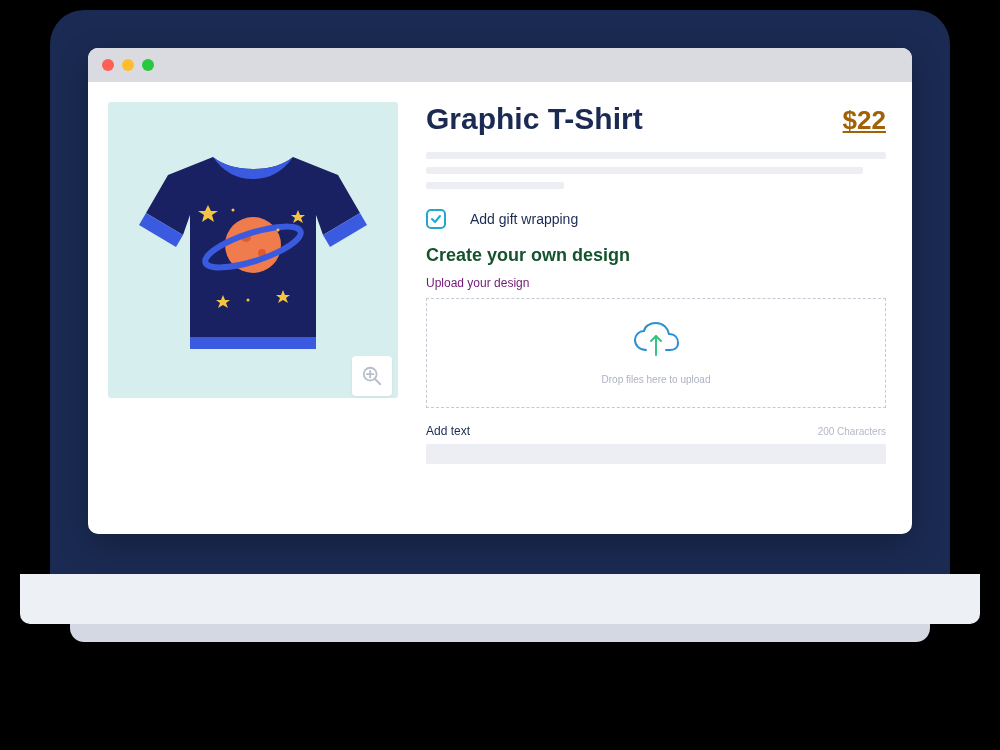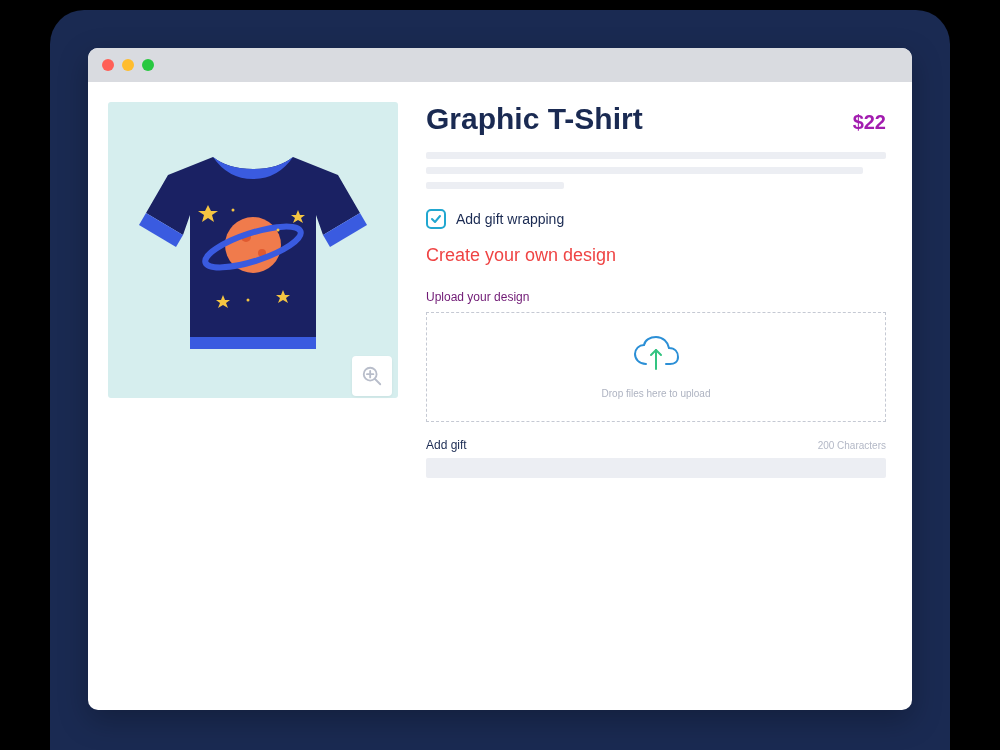--- a/index.html
+++ b/index.html
@@ -15,21 +15,21 @@
     position: absolute;
     left: 50%;
     top: 10px;
     transform: translateX(-50%);
     width: 900px;
   }
   .screen-bezel {
     background: #1a2a52;
     border-radius: 34px 34px 0 0;
     padding: 38px 38px 40px 38px;
-    height: 740px;
+    height: 564px;
   }
   .browser-window {
     background: #fff;
     border-radius: 10px;
     box-shadow: 0 10px 30px rgba(0,0,0,0.25);
     overflow: hidden;
     height: 100%;
     display: flex;
     flex-direction: column;
   }
@@ -92,39 +92,40 @@
     justify-content: space-between;
     align-items: baseline;
     margin-bottom: 16px;
   }
   .prod-title {
     font-size: 30px;
     font-weight: 700;
     color: #1a2a52;
   }
   .prod-price {
-    font-size: 20px;
+    font-size: 26px;
     font-weight: 700;
-    color: #a21caf;
+    color: #a16207;
+    text-decoration: underline;
   }
   .desc-lines { display:flex; flex-direction:column; gap:8px; margin-bottom:20px; }
   .desc-line { height: 7px; background:#eceef3; border-radius:2px; }
   .desc-line.w1 { width: 100%; }
   .desc-line.w2 { width: 95%; }
   .desc-line.w3 { width: 30%; }
   .gift-row {
-    display:flex; align-items:center; gap:10px; margin-bottom:16px;
+    display:flex; align-items:center; gap:24px; margin-bottom:16px;
     font-size:14px; color:#1a2a52;
   }
   .checkbox {
     width:20px; height:20px; border:2px solid #21a7d0; border-radius:5px;
     display:flex; align-items:center; justify-content:center;
   }
   .section-title {
-    font-size:18px; font-weight:400; color:#ef4444; margin-bottom:24px;
+    font-size:18px; font-weight:700; color:#14532d; margin-bottom:10px;
   }
   .field-label {
     font-size:12px; color:#701a75; margin-bottom:8px;
   }
   .dropzone {
     border:1.5px dashed #c5c9d3;
     height:110px;
     display:flex; flex-direction:column; align-items:center; justify-content:center;
     gap:16px;
     margin-bottom:16px;
@@ -234,21 +235,21 @@
           <div class="dropzone">
             <svg width="48" height="36" viewBox="0 0 48 36">
               <path d="M14 28 C7 28 3 23 3 18 C3 13 7 9 12 9 C13 4 18 1 24 1 C31 1 36 6 37 12 C43 12 46 16 46 21 C46 26 42 28 38 28 L34 28" fill="none" stroke="#2b8fd6" stroke-width="2" stroke-linecap="round"></path>
               <line x1="24" y1="33" x2="24" y2="14" stroke="#33c481" stroke-width="2" stroke-linecap="round"></line>
               <path d="M19 19 L24 14 L29 19" fill="none" stroke="#33c481" stroke-width="2" stroke-linecap="round" stroke-linejoin="round"></path>
             </svg>
             <div class="drop-text">Drop files here to upload</div>
           </div>
 
           <div class="addtext-row">
-            <span>Add gift</span>
+            <span>Add text</span>
             <span class="char-hint">200 Characters</span>
           </div>
           <div class="text-input"></div>
         </div>
       </div>
     </div>
   </div>
   <div class="laptop-base">
     <div class="base-top"></div>
     <div class="base-bottom"></div>

